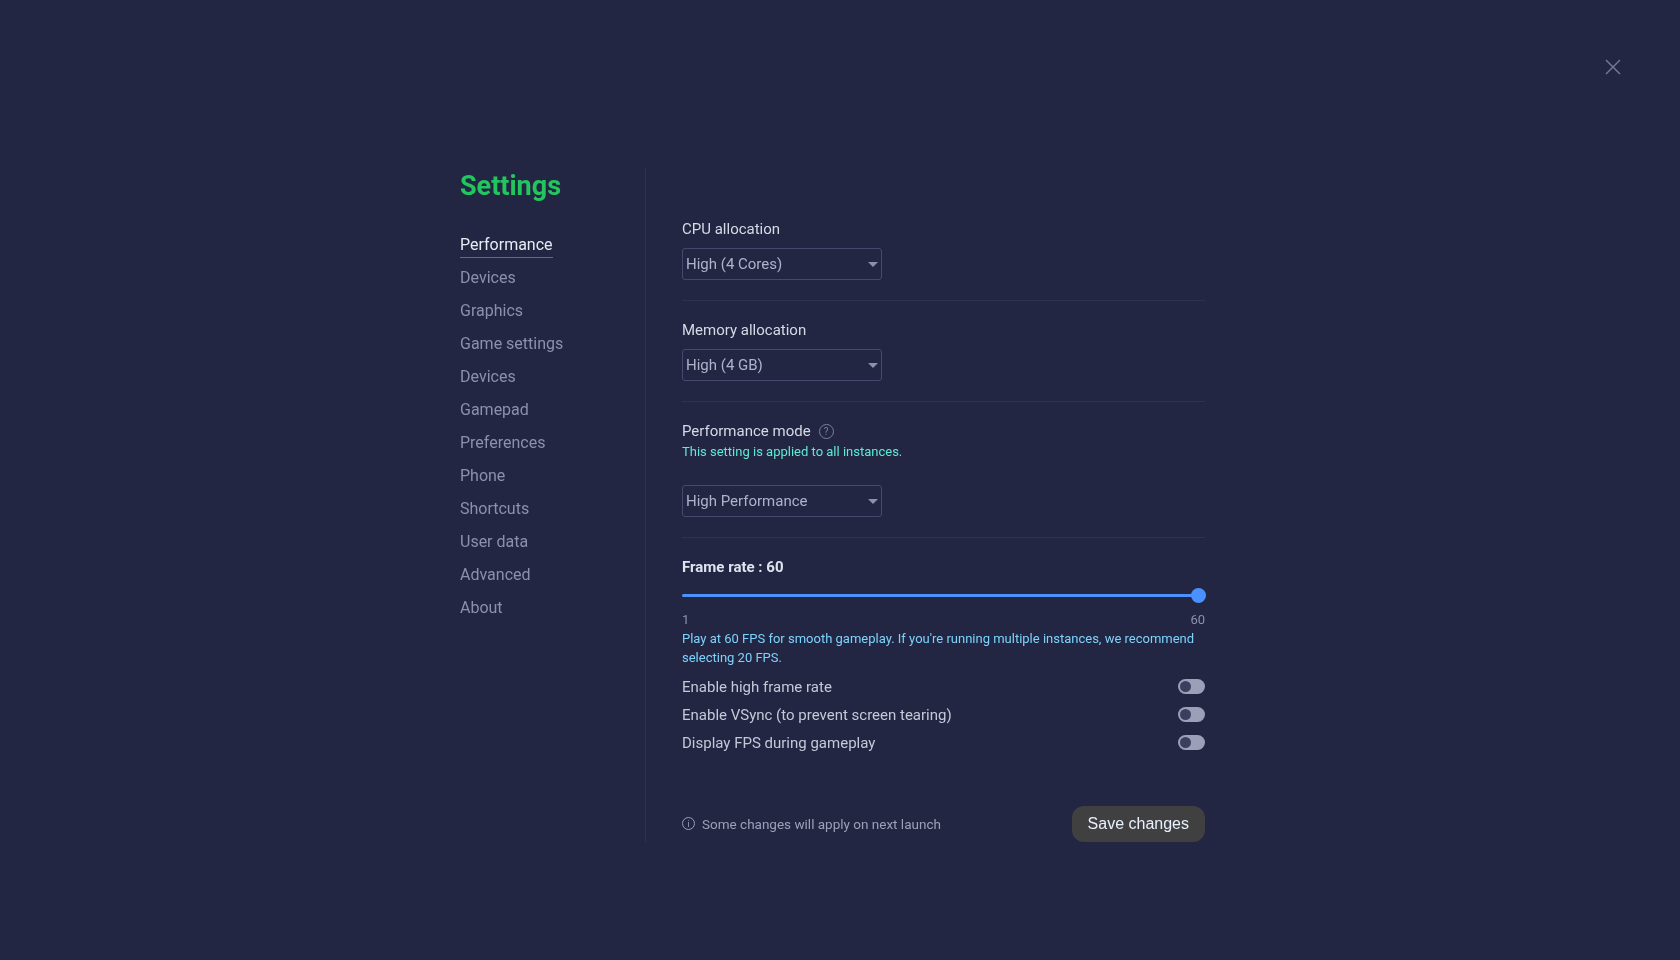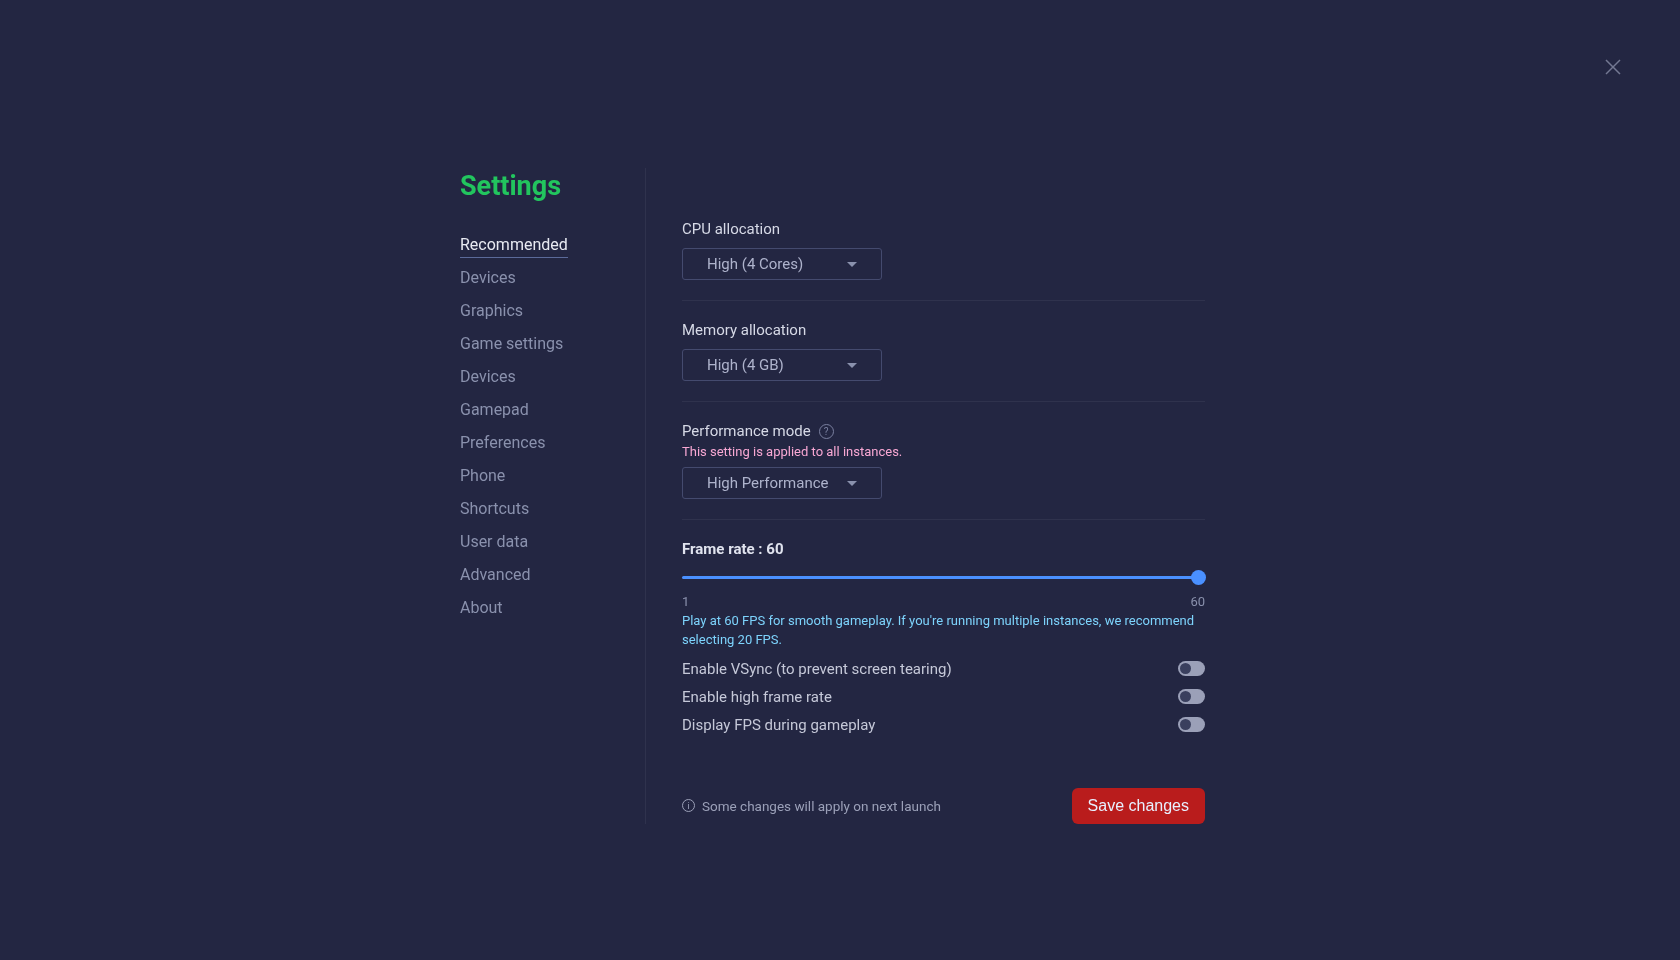--- a/index.html
+++ b/index.html
@@ -75,23 +75,23 @@
   .section-label {
     font-size: 15px;
     color: #d6d9e6;
     margin-bottom: 10px;
     display: flex;
     align-items: center;
     gap: 8px;
   }
   .section-sublabel {
     font-size: 13px;
-    color: #f9a8d4;
+    color: #5eead4;
     margin-top: -6px;
-    margin-bottom: 8px;
+    margin-bottom: 26px;
   }
 
   .help-icon {
     width: 15px; height: 15px;
     border: 1px solid #7a80a0;
     border-radius: 50%;
     display: inline-flex;
     align-items: center; justify-content: center;
     font-size: 10px;
     color: #7a80a0;
@@ -99,21 +99,21 @@
 
   .select {
     width: 200px;
     height: 32px;
     border: 1px solid #444a6e;
     border-radius: 3px;
     background: transparent;
     display: flex;
     align-items: center;
     justify-content: space-between;
-    padding: 0 24px;
+    padding: 0 3px;
     font-size: 15px;
     color: #aeb3cc;
     cursor: pointer;
   }
   .caret {
     width: 0; height: 0;
     border-left: 5px solid transparent;
     border-right: 5px solid transparent;
     border-top: 5px solid #8a91ad;
   }
@@ -201,44 +201,44 @@
   .info-icon {
     width: 13px; height: 13px;
     border: 1px solid #9ba0b8;
     border-radius: 50%;
     display: inline-flex;
     align-items: center; justify-content: center;
     font-size: 9px;
     color: #9ba0b8;
   }
   .save-btn {
-    background: #b91c1c;
+    background: #404040;
     color: #e8f0ff;
     font-size: 16px;
     border: none;
-    border-radius: 6px;
+    border-radius: 12px;
     padding: 9px 16px;
     cursor: pointer;
   }
 </style>
 </head>
 <body>
 
 <div class="close-btn">
   <svg viewBox="0 0 24 24" stroke="#a9afc8" stroke-width="1.5" fill="none">
     <line x1="5" y1="5" x2="19" y2="19"></line>
       <line x1="19" y1="5" x2="5" y2="19"></line>
   </svg>
 </div>
 
 <h1 class="page-title">Settings</h1>
 
 <div class="container">
   <nav class="sidebar">
-    <div class="sidebar-item active"><span>Recommended</span></div>
+    <div class="sidebar-item active"><span>Performance</span></div>
     <div class="sidebar-item"><span>Devices</span></div>
     <div class="sidebar-item"><span>Graphics</span></div>
     <div class="sidebar-item"><span>Game settings</span></div>
     <div class="sidebar-item"><span>Devices</span></div>
     <div class="sidebar-item"><span>Gamepad</span></div>
     <div class="sidebar-item"><span>Preferences</span></div>
     <div class="sidebar-item"><span>Phone</span></div>
     <div class="sidebar-item"><span>Shortcuts</span></div>
     <div class="sidebar-item"><span>User data</span></div>
     <div class="sidebar-item"><span>Advanced</span></div>
@@ -282,25 +282,25 @@
         <div class="slider-thumb"></div>
       </div>
       <div class="slider-ticks">
         <span>1</span>
         <span>60</span>
       </div>
 
       <div class="fps-desc">Play at 60 FPS for smooth gameplay. If you're running multiple instances, we recommend selecting 20 FPS.</div>
 
       <div class="toggle-row">
+        <span>Enable high frame rate</span>
+        <div class="toggle"></div>
+      </div>
+      <div class="toggle-row">
         <span>Enable VSync (to prevent screen tearing)</span>
-        <div class="toggle"></div>
-      </div>
-      <div class="toggle-row">
-        <span>Enable high frame rate</span>
         <div class="toggle"></div>
       </div>
       <div class="toggle-row">
         <span>Display FPS during gameplay</span>
         <div class="toggle"></div>
       </div>
     </div>
 
     <div class="footer">
       <div class="footer-note">

